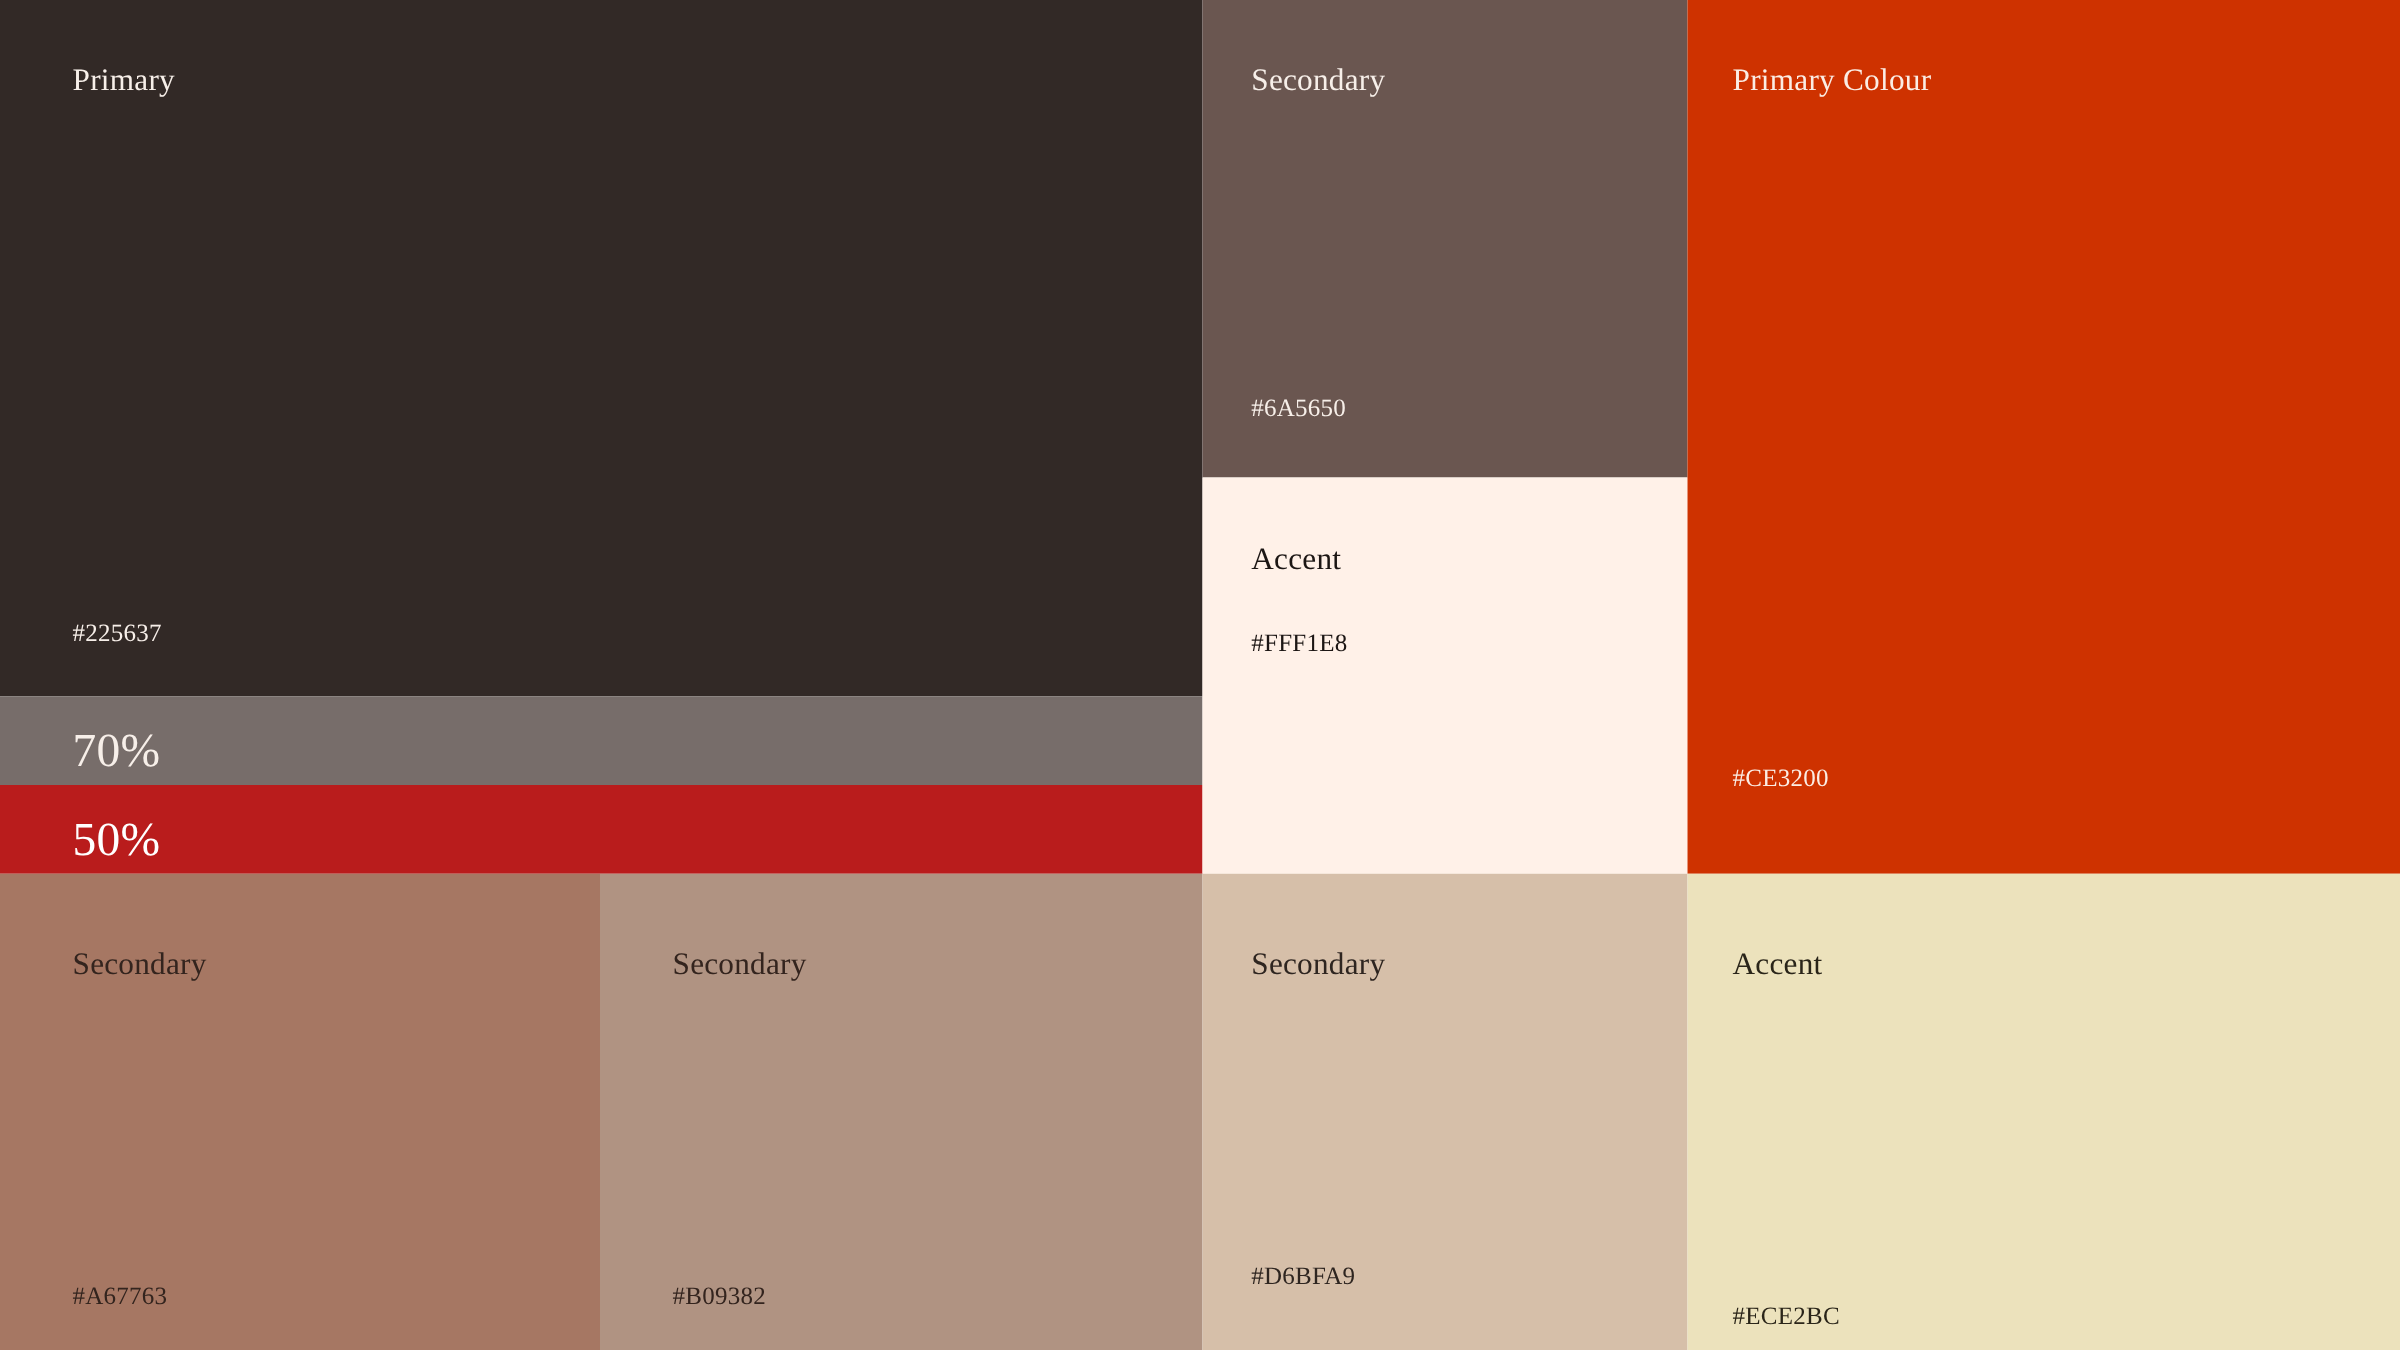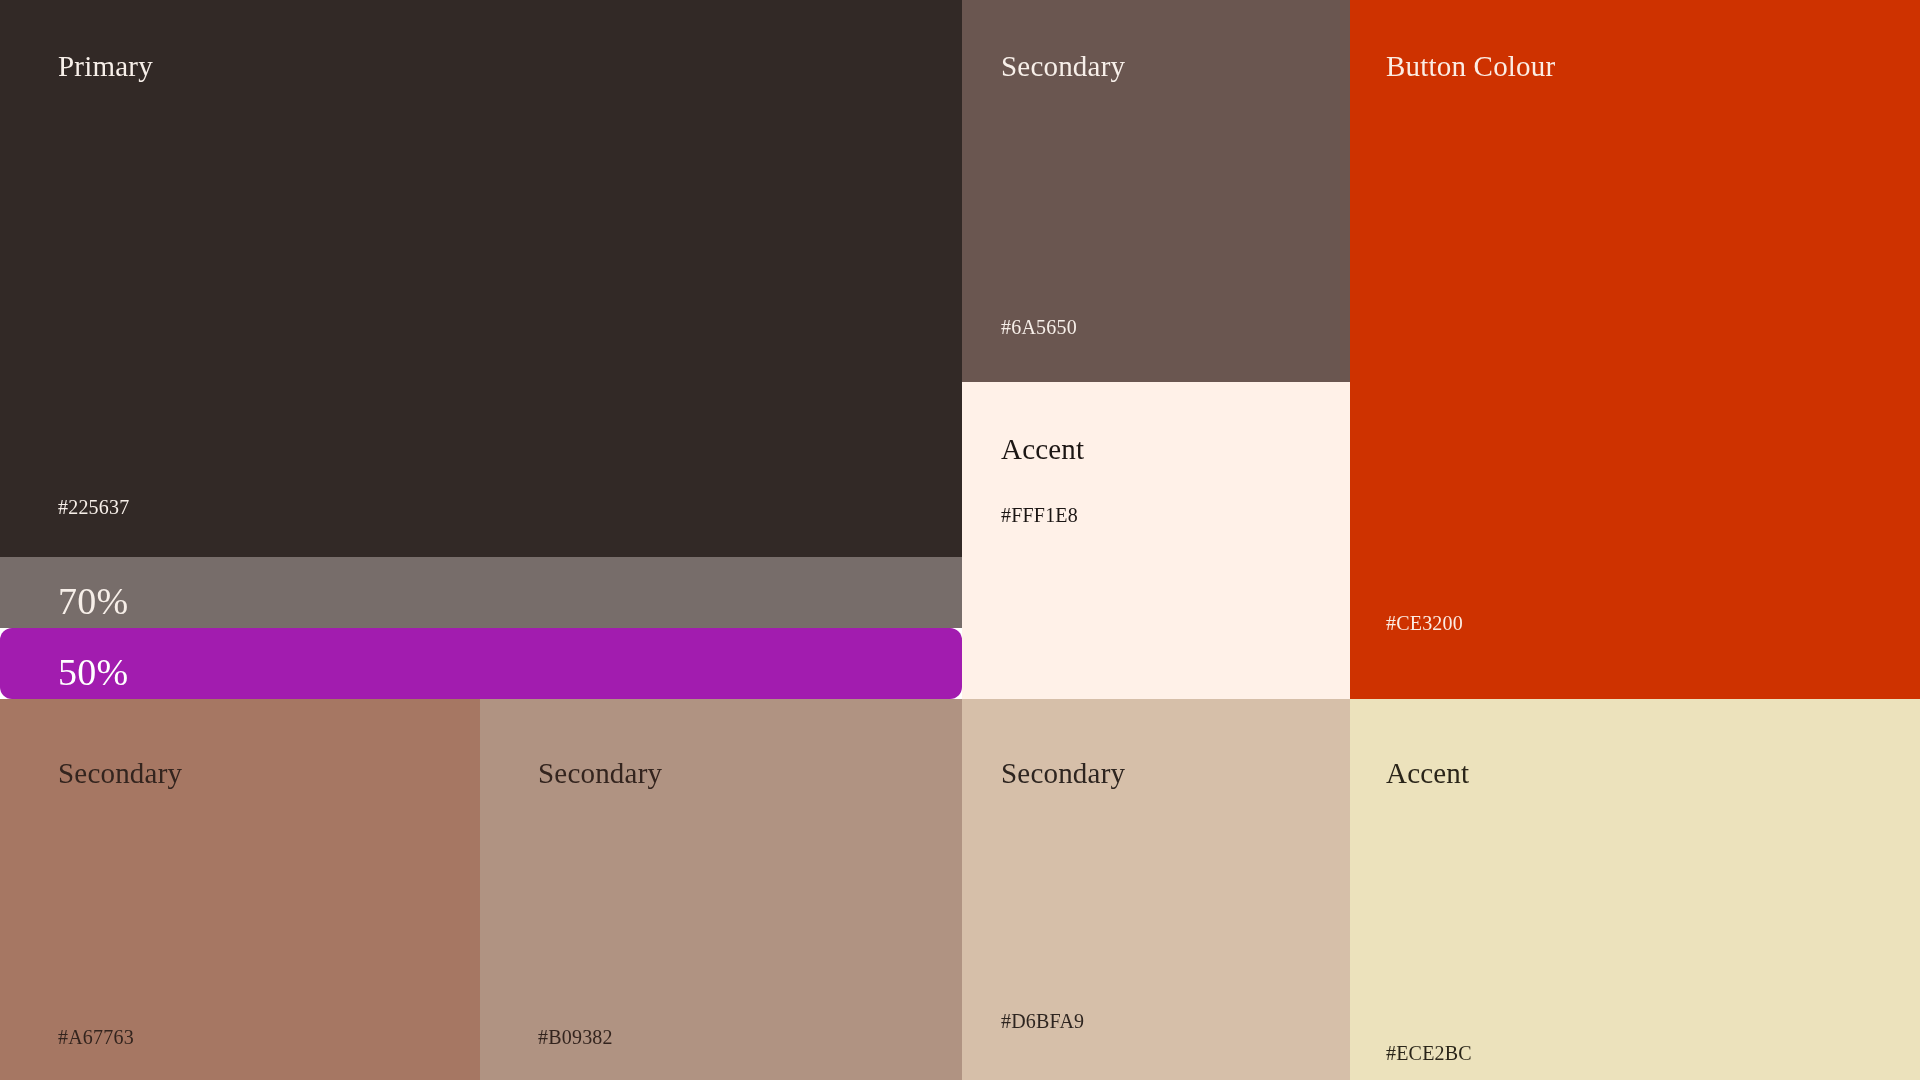--- a/index.html
+++ b/index.html
@@ -20,21 +20,21 @@
   }
 
   
   .swatch {
     position: absolute;
     overflow: hidden;
   }
 
   .swatch-label {
     position: absolute;
-    font-size: 29px;
+    font-size: 25px;
     font-weight: 400;
     letter-spacing: 0.2px;
     white-space: nowrap;
     line-height: 1;
   }
 
   .swatch-hex {
     position: absolute;
     font-size: 20px;
     font-weight: 400;
@@ -110,36 +110,36 @@
 
   <div class="swatch" id="sw-primary" style="background-color: rgb(50, 41, 38); color: rgb(247, 239, 233);">
     <span class="swatch-label">Primary</span>
     <span class="swatch-hex">#225637</span>
   </div>
 
   <div class="band" id="band-70" style="background-color: rgb(119, 109, 106); color: rgb(247, 239, 233);">
     <span class="band-label">70%</span>
   </div>
 
-  <div class="band" id="band-50" style="background-color: #a21caf; color: rgb(255, 255, 255); border-radius: 12px;">
+  <div class="band" id="band-50" style="background-color: #b91c1c; color: rgb(255, 255, 255);">
     <span class="band-label">50%</span>
   </div>
 
   <div class="swatch" id="sw-secondary-top" style="background-color: rgb(106, 86, 80); color: rgb(247, 239, 233);">
     <span class="swatch-label">Secondary</span>
     <span class="swatch-hex">#6A5650</span>
   </div>
 
   <div class="swatch" id="sw-accent-center" style="background-color: rgb(255, 241, 232); color: rgb(28, 22, 20);">
     <span class="swatch-label">Accent</span>
     <span class="swatch-hex">#FFF1E8</span>
   </div>
 
   <div class="swatch" id="sw-button" style="background-color: rgb(206, 50, 0); color: rgb(251, 237, 228);">
-    <span class="swatch-label">Button Colour</span>
+    <span class="swatch-label">Primary Colour</span>
     <span class="swatch-hex">#CE3200</span>
   </div>
 
   <div class="swatch" id="sw-b1" style="background-color: rgb(166, 119, 99); color: rgb(51, 36, 30);">
     <span class="swatch-label">Secondary</span>
     <span class="swatch-hex">#A67763</span>
   </div>
 
   <div class="swatch" id="sw-b2" style="background-color: rgb(176, 147, 130); color: rgb(51, 36, 30);">
     <span class="swatch-label">Secondary</span>

